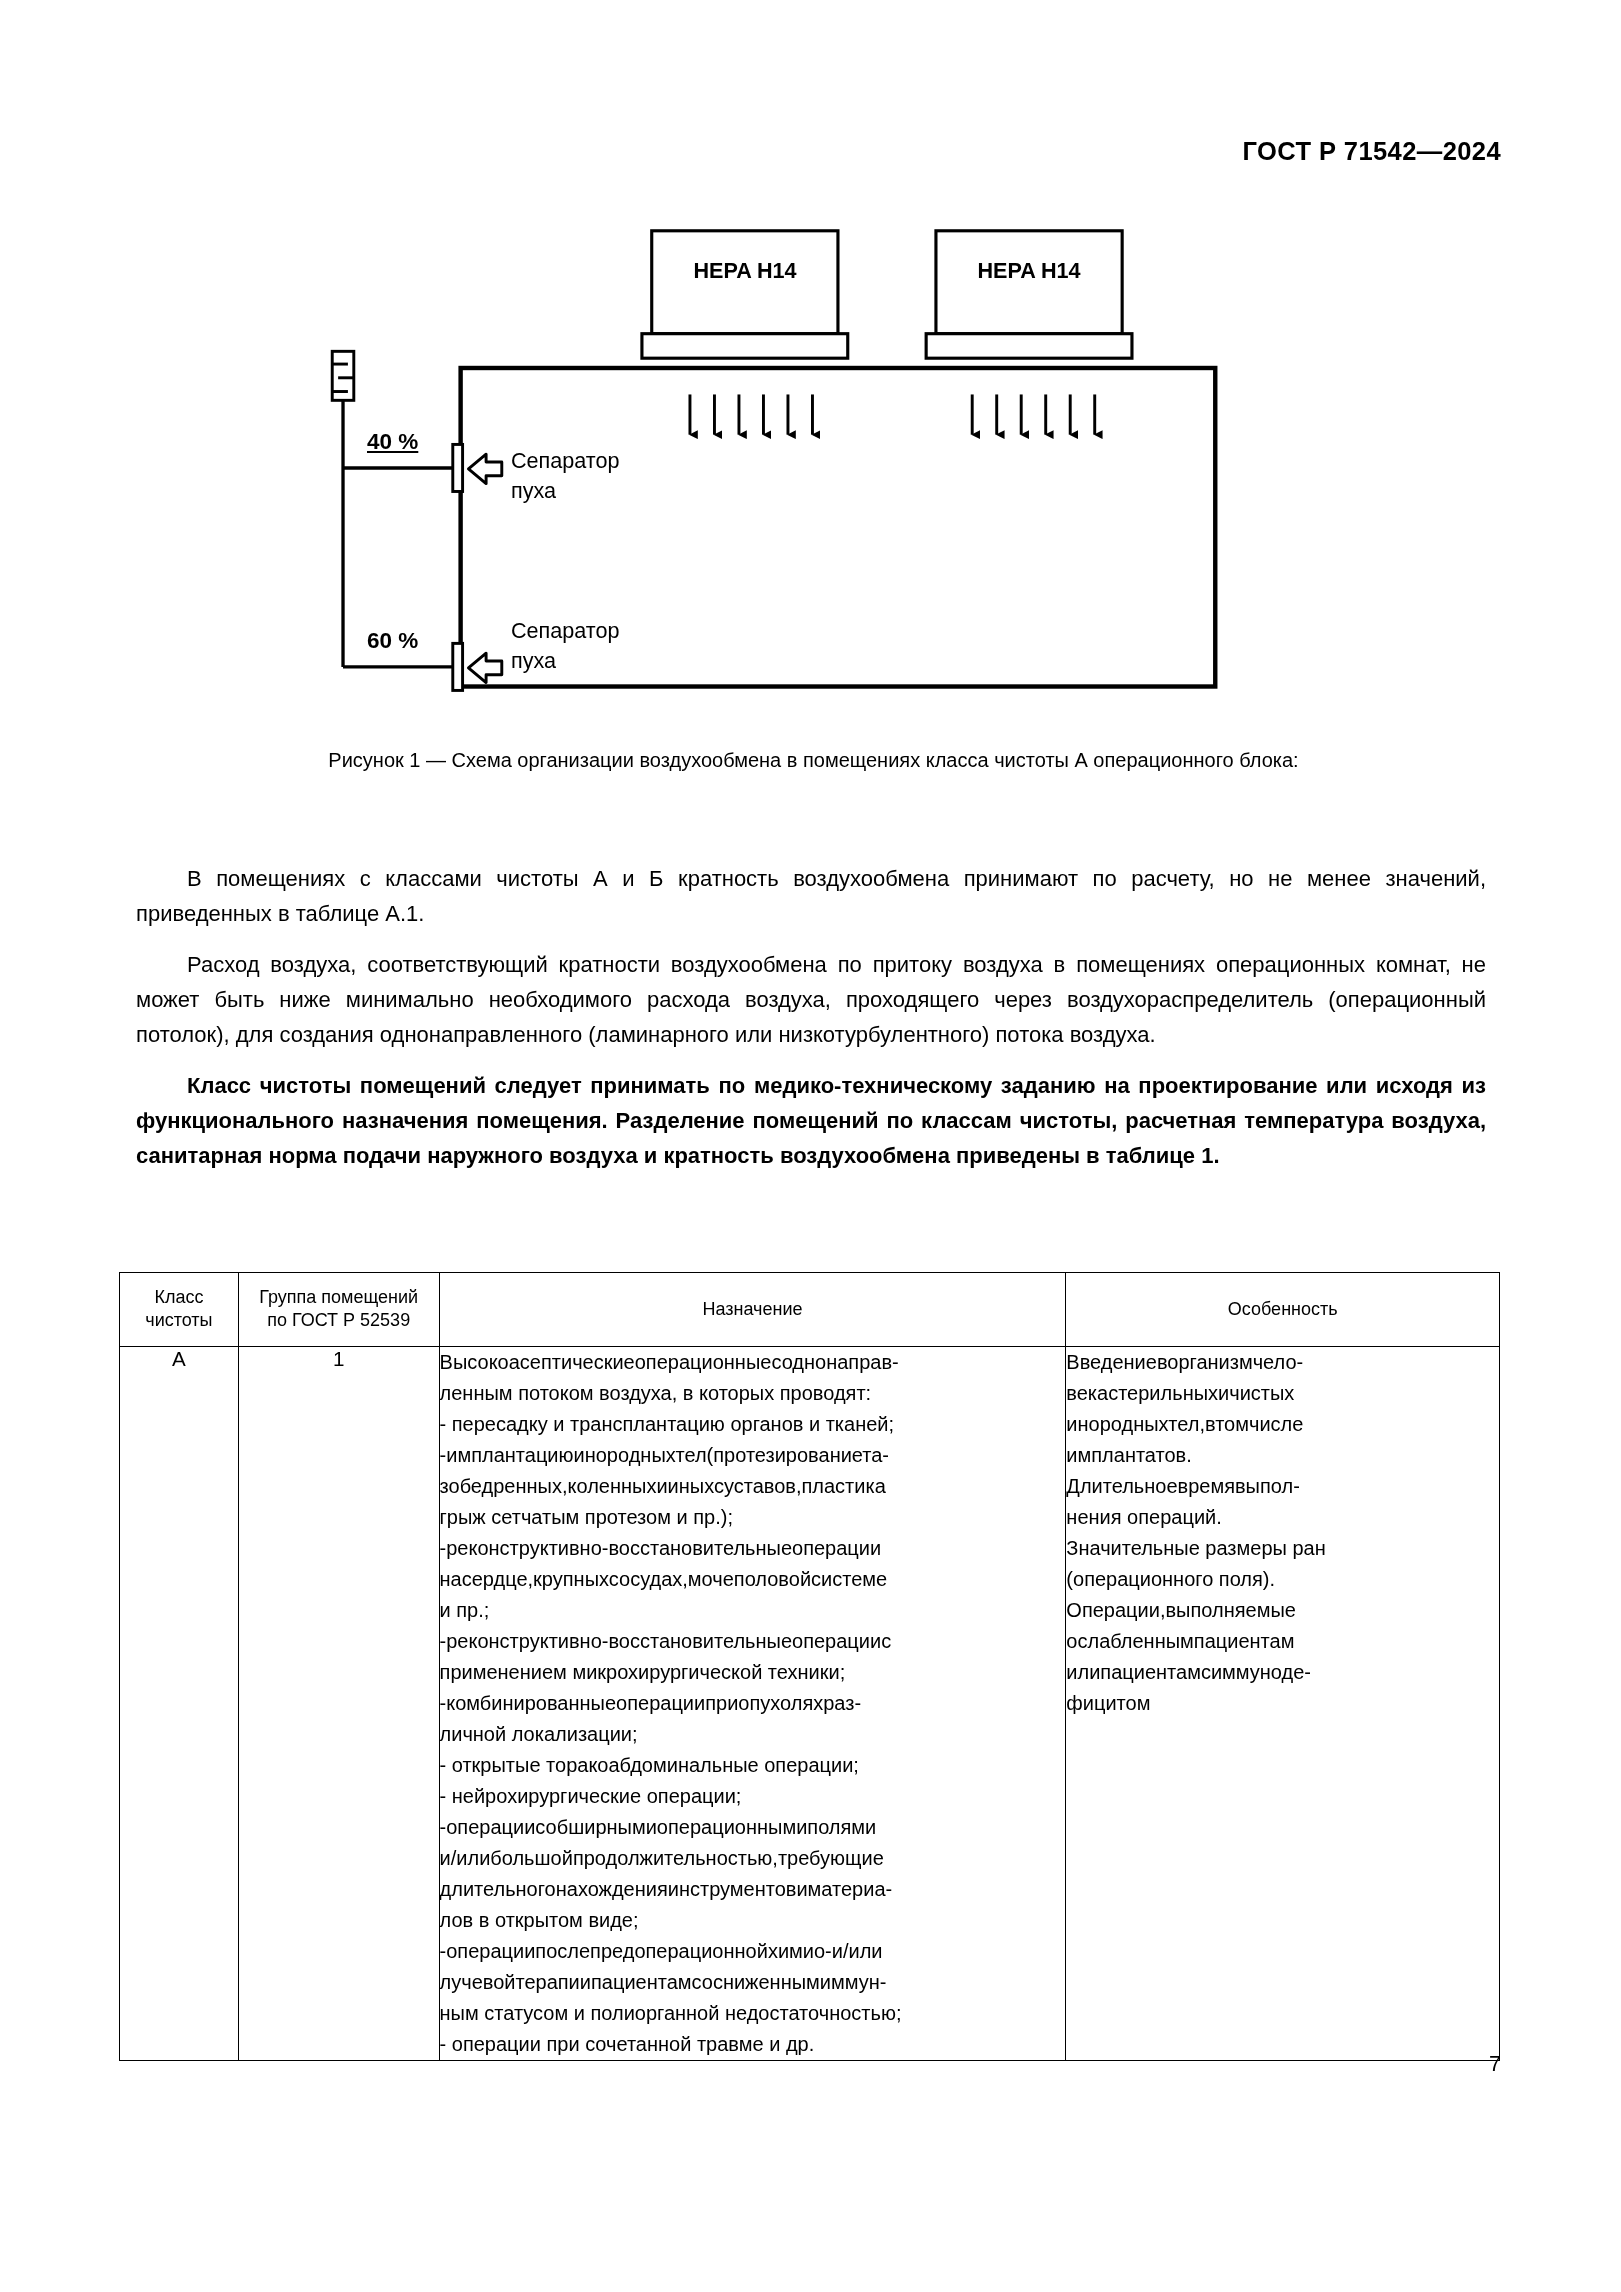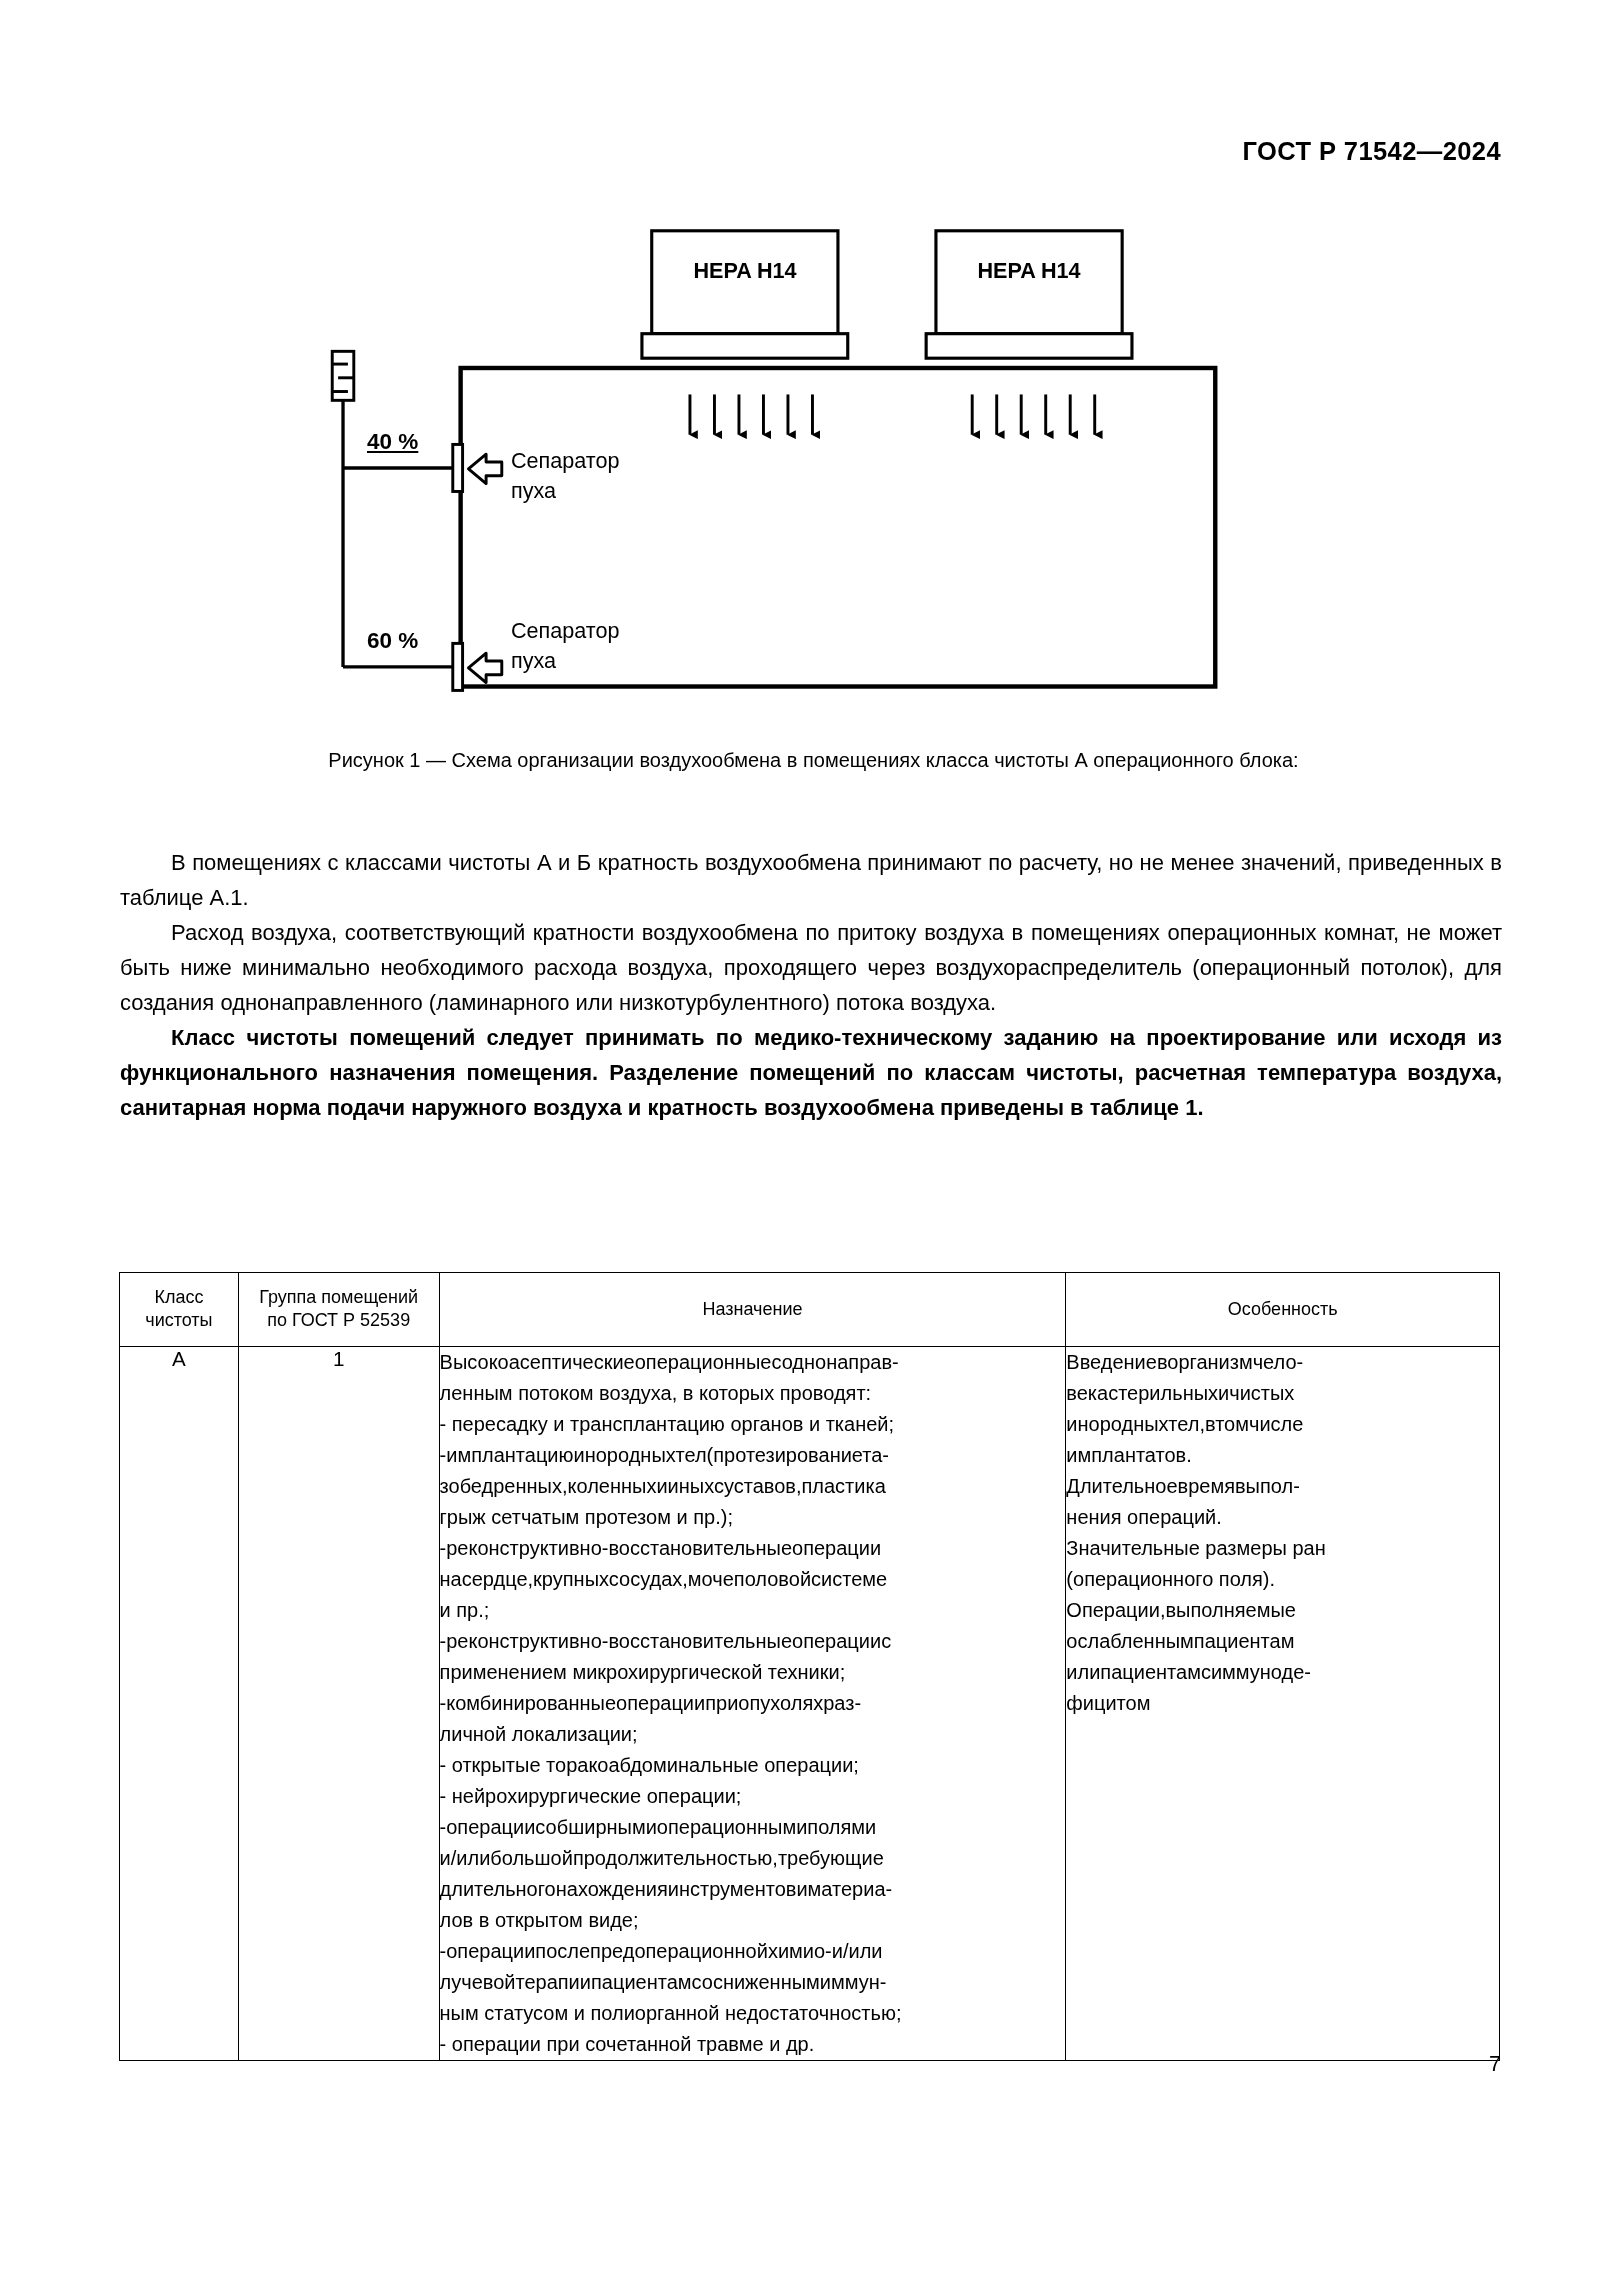--- a/index.html
+++ b/index.html
@@ -59,21 +59,21 @@
   .body-text {
     position: absolute;
     left: 120px;
     top: 845px;
     width: 1382px;
     font-size: 22px;
     line-height: 35px;
     text-align: justify;
   }
   .body-text p {
-    margin: 0;
+    margin: 16px;
     text-indent: 51px;
     text-align: justify;
   }
   .body-text p:last-child { text-align: justify; font-weight: bold; }
 
   
   .table-title {
     position: absolute;
     left: 120px;
     top: 1223px;

